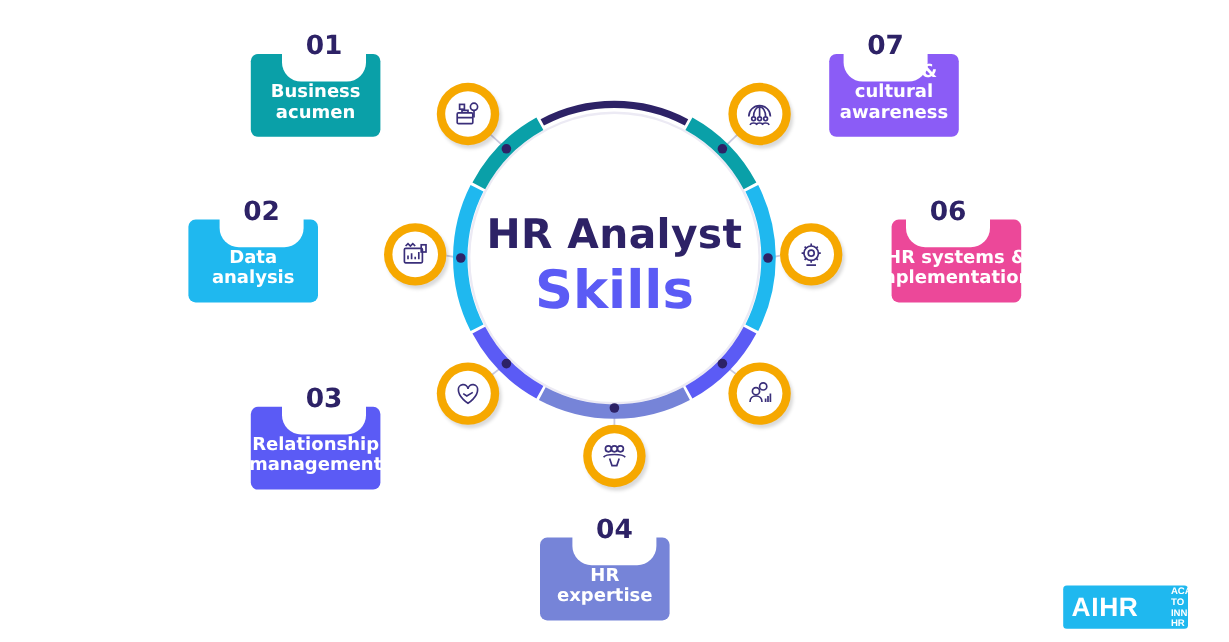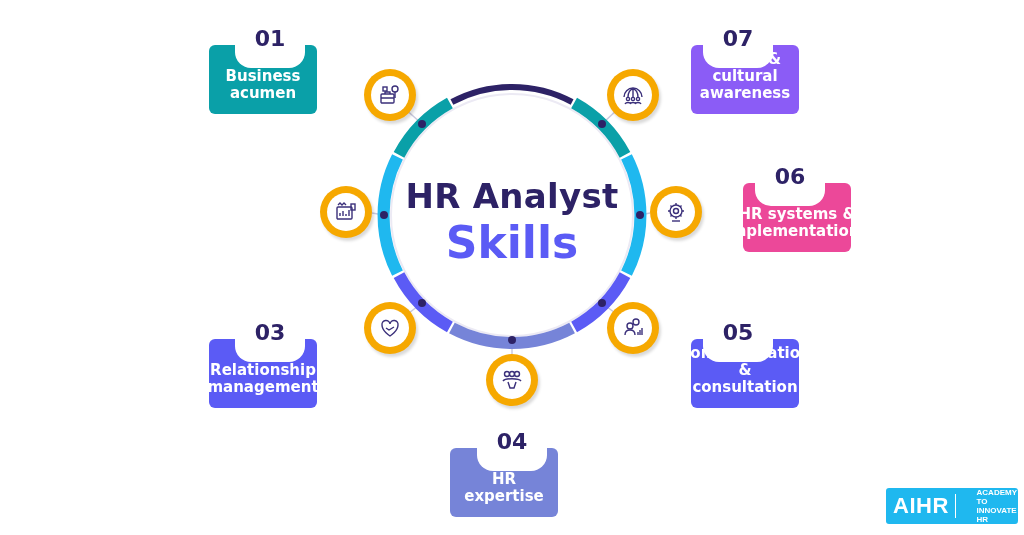--- a/index.html
+++ b/index.html
@@ -40,21 +40,21 @@
     position: absolute; width: 52px; height: 52px; border-radius: 50%;
     background: #f6a800; display: flex; align-items: center; justify-content: center;
     box-shadow: 2px 3px 3px rgba(0,0,0,0.15);
   }
   .icon-wrap .inner {
     width: 38px; height: 38px; border-radius: 50%; background: #ffffff;
     display: flex; align-items: center; justify-content: center;
   }
 
   .logo {
-    position: absolute; left: 886px; top: 488px; width: 132px; height: 36px;
+    position: absolute; left: 886px; top: 488px; width: 104px; height: 36px;
     background: #1fb8ef; border-radius: 3px; display: flex; align-items: center;
     padding-left: 7px;
   }
   .logo .mark { color: #fff; font-weight: bold; font-size: 22px; font-family: "Liberation Sans", sans-serif; letter-spacing: 0.5px; }
   .logo .sep { width: 1px; height: 24px; background: #ffffff; margin: 0 5px 0 6px; }
   .logo .tag { color: #fff; font-weight: bold; font-size: 8px; line-height: 9px; font-family: "Liberation Sans", sans-serif; white-space: pre-line; margin-left: 16px; }
 </style>
 </head>
 <body>
 
@@ -181,41 +181,41 @@
     </div>
   </div>
 
   <div class="card right-notch" style="left:209px; top:45px; background:#0aa0a8;">
     <div class="notch"></div>
     <div class="num">01</div>
     <div class="label">Business
 acumen</div>
   </div>
 
+  <div class="card right-notch" style="left:157px; top:183px; background:#1fb8ef;">
+    <div class="notch"></div>
+    <div class="num">02</div>
+    <div class="label">Data
+analysis</div>
+  </div>
 
   <div class="card right-notch" style="left:209px; top:339px; background:#5b5bf5;">
     <div class="notch"></div>
     <div class="num">03</div>
     <div class="label">Relationship
 management</div>
   </div>
 
   <div class="card center-notch" style="left:450px; top:448px; background:#7684d8;">
     <div class="notch"></div>
     <div class="num">04</div>
     <div class="label">HR
 expertise</div>
   </div>
 
-  <div class="card left-notch" style="left:691px; top:339px; background:#5b5bf5;">
-    <div class="notch"></div>
-    <div class="num">05</div>
-    <div class="label">Communication &amp;
-consultation</div>
-  </div>
 
   <div class="card left-notch" style="left:743px; top:183px; background:#ec4899;">
     <div class="notch"></div>
     <div class="num">06</div>
     <div class="label">HR systems &amp;
 implementations</div>
   </div>
 
   <div class="card left-notch" style="left:691px; top:45px; background:#8b5cf6;">
     <div class="notch"></div>

